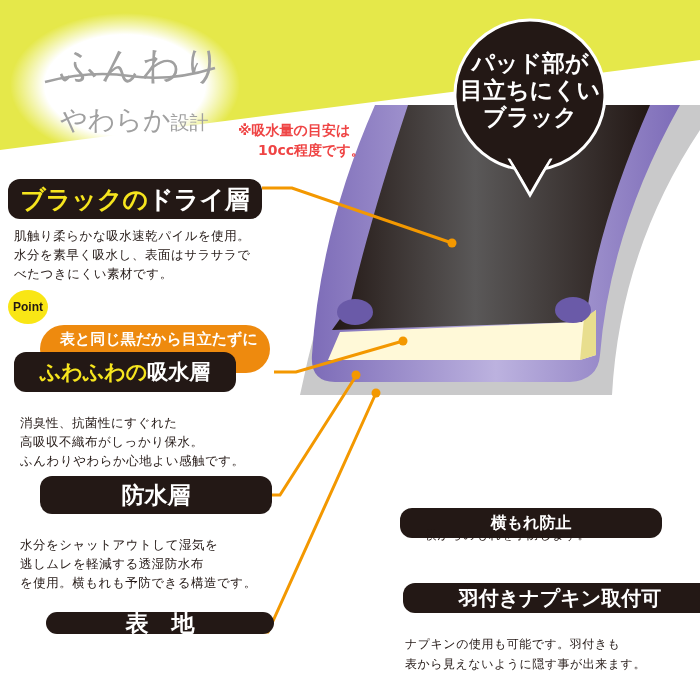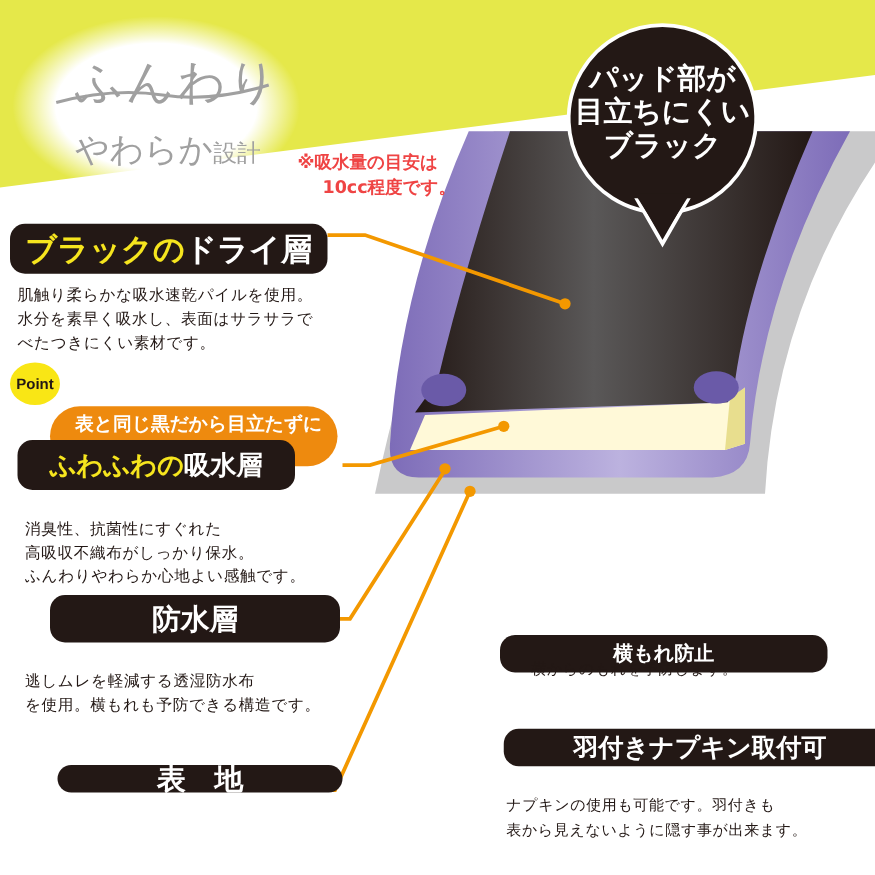--- a/index.html
+++ b/index.html
@@ -115,20 +115,21 @@
 <div class="desc" style="left:20px;top:397px;">
   <div>消臭性、抗菌性にすぐれた</div>
   <div>高吸収不織布がしっかり保水。</div>
   <div>ふんわりやわらか心地よい感触です。</div>
 </div>
 
 <div class="hd" style="left:20px;top:476px;width:232px;height:38px;font-size:23px;margin-left:20px;">
   <span>防水層</span>
 </div>
 <div class="desc" style="left:20px;top:519px;">
+  <div>水分をシャットアウトして湿気を</div>
   <div>逃しムレを軽減する透湿防水布</div>
   <div>を使用。横もれも予防できる構造です。</div>
 </div>
 
 <div class="hd" style="left:6px;top:612px;width:228px;height:22px;font-size:23px;margin-left:40px;">
   <span>表　地</span>
 </div>
 
 <div class="hd" style="left:400px;top:474px;width:262px;height:30px;font-size:16px;margin-top:34px;">
   <span>横もれ防止</span>

